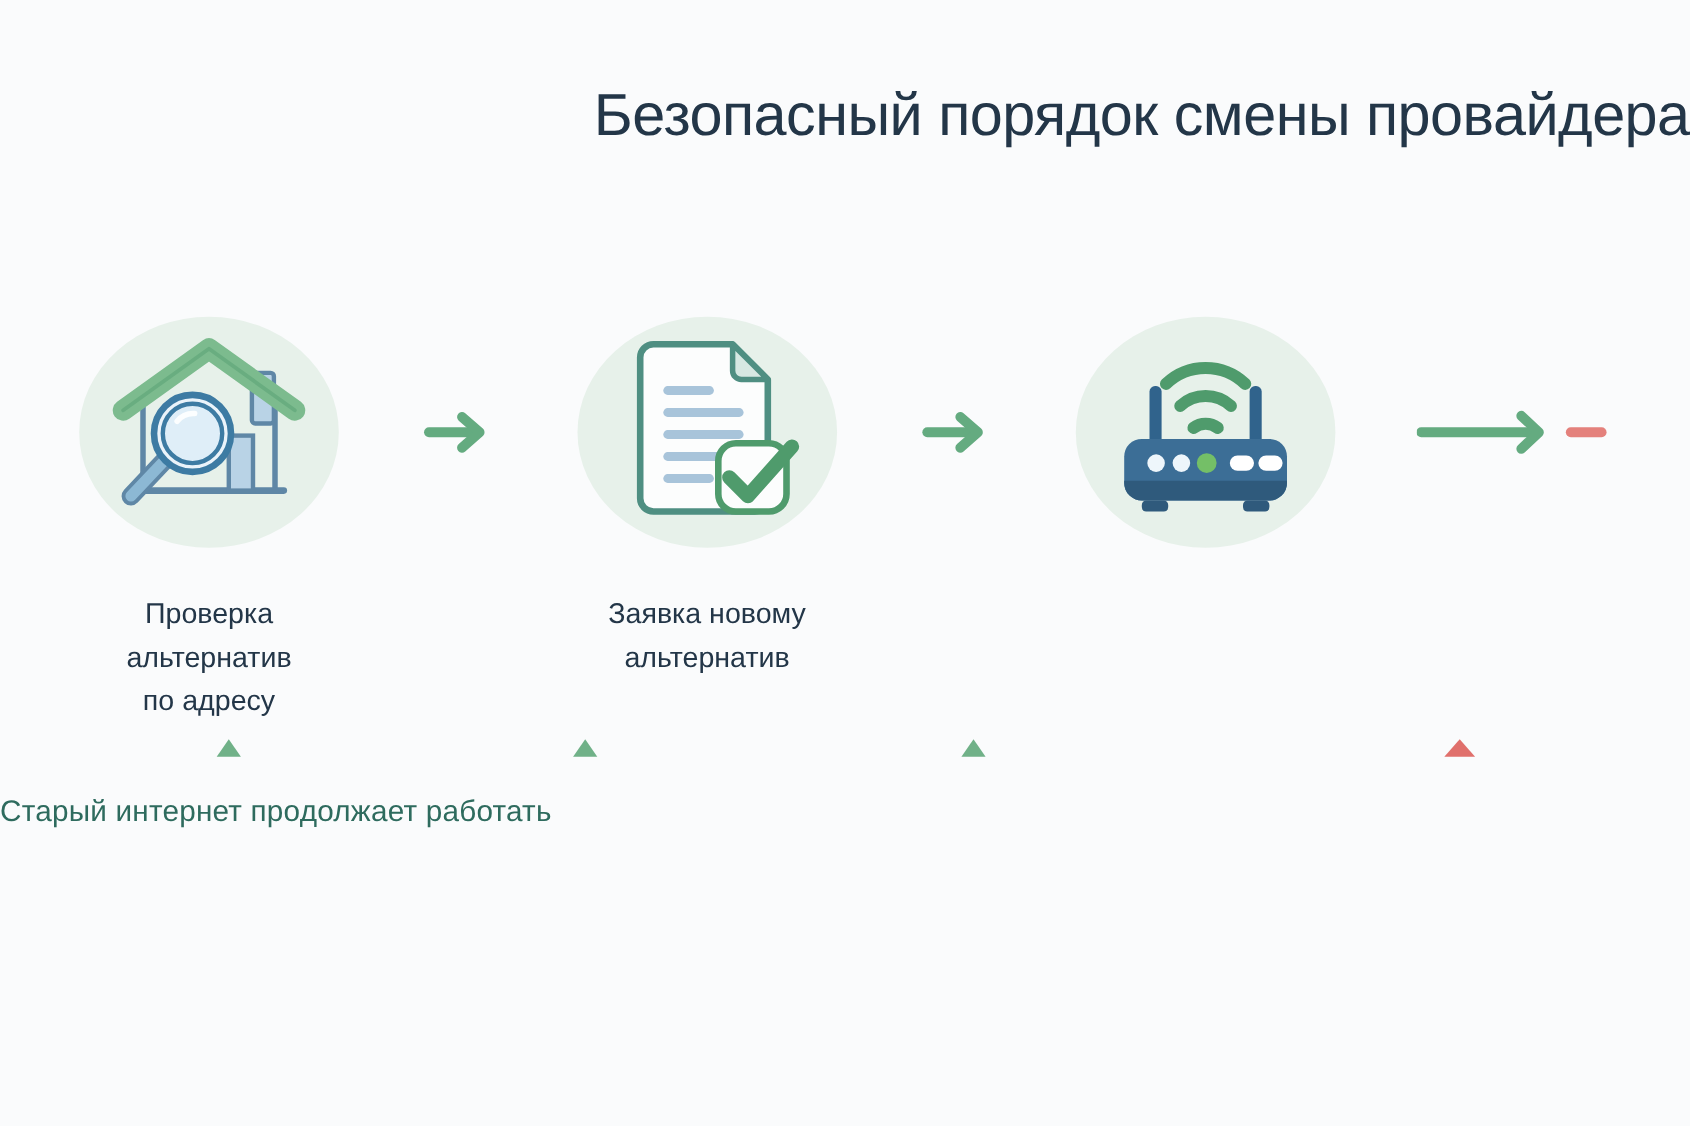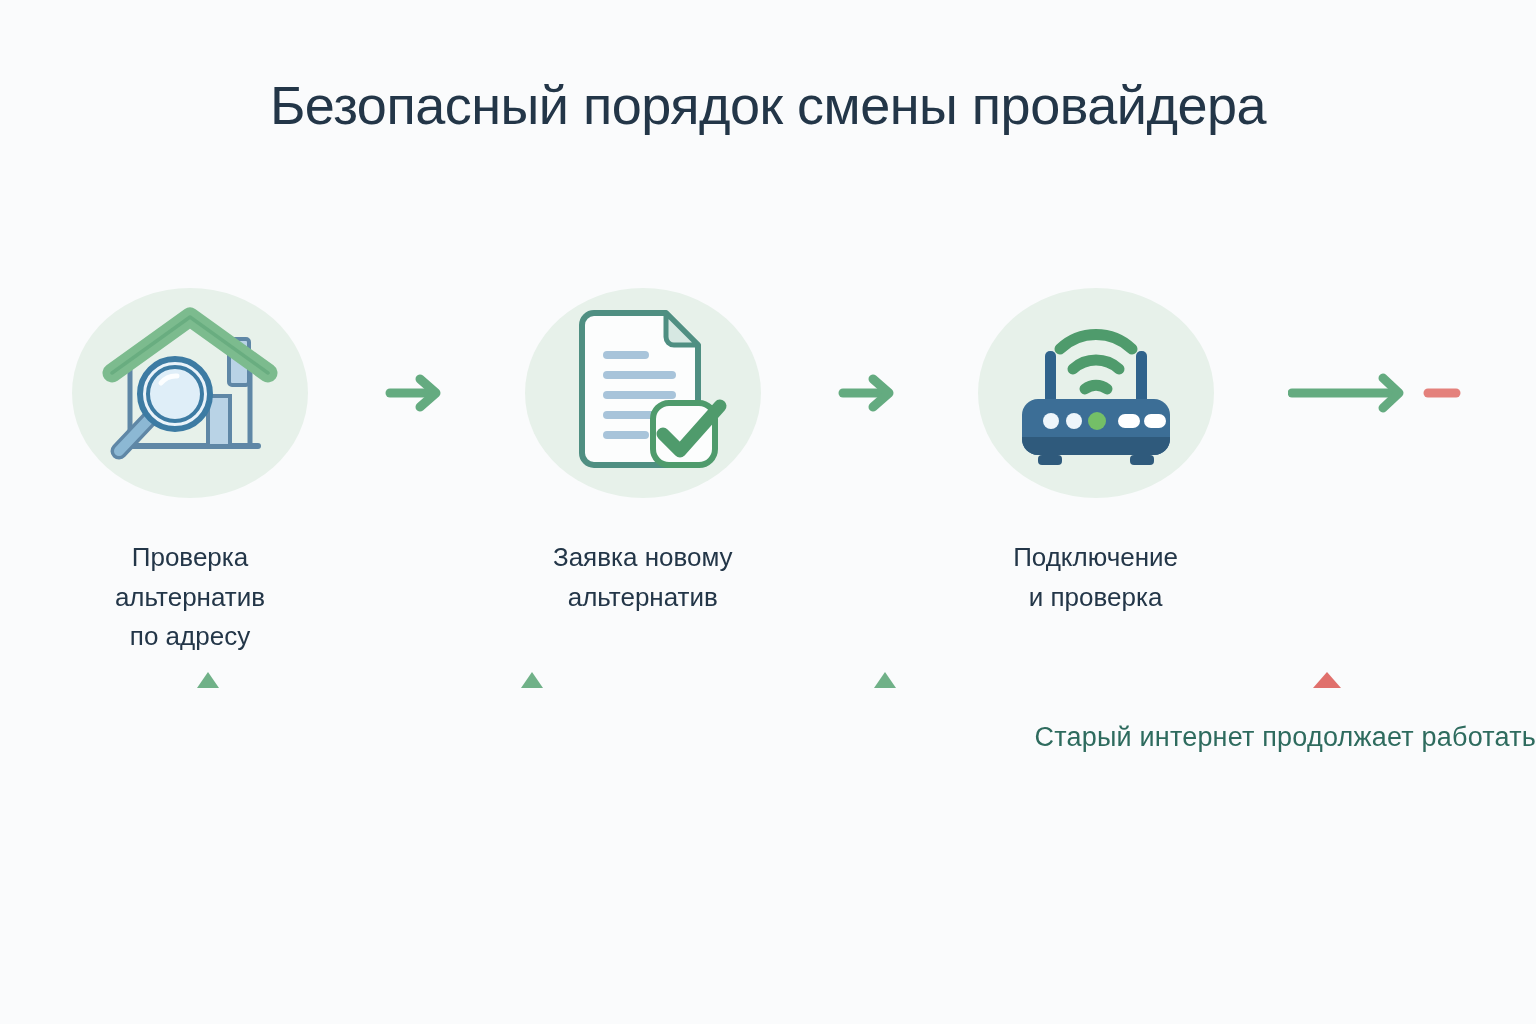--- a/index.html
+++ b/index.html
@@ -20,21 +20,21 @@
     width: 1536px;
     height: 1024px;
   }
 
   
   .title {
     position: absolute;
     top: 74px;
     left: 0;
     width: 1536px;
-    text-align: center;
+    text-align: right;
     font-size: 54px;
     font-weight: 400;
     letter-spacing: -0.5px;
     color: #233648;
     white-space: nowrap;
   }
 
   
   .steps {
     position: absolute;
@@ -105,21 +105,21 @@
     left: 0;
     width: 1536px;
     height: 60px;
   }
 
   .timeline-caption {
     position: absolute;
     top: 722px;
     left: 0;
     width: 1536px;
-    text-align: right;
+    text-align: left;
     font-size: 27px;
     color: #2e6b5e;
     font-weight: 400;
     letter-spacing: 0.2px;
   }
 </style>
 </head>
 <body>
 
 <div id="canvas">
@@ -212,22 +212,20 @@
           <rect x="139" y="152" width="24" height="10" rx="4" fill="#2f5a7c"></rect>
 
           <circle cx="60" cy="118" r="8" fill="#eef6fb"></circle>
           <circle cx="83" cy="118" r="8" fill="#eef6fb"></circle>
           <circle cx="106" cy="118" r="9" fill="#74bf67"></circle>
 
           <rect x="127" y="111" width="22" height="14" rx="7" fill="#ffffff"></rect>
           <rect x="153" y="111" width="22" height="14" rx="7" fill="#ffffff"></rect>
         </svg>
       </div>
-      <div class="step-label">Подключение
-и проверка</div>
     </div>
 
     <div class="connector c3">
       <svg width="176" height="46" viewBox="0 0 176 46">
         <path d="M4 23 H104" stroke="#64ab80" stroke-width="9" stroke-linecap="round" fill="none"></path>
         <path d="M95 8 L111 23 L95 38" stroke="#64ab80" stroke-width="9" stroke-linecap="round" stroke-linejoin="round" fill="none"></path>
         <path d="M140 23 H168" stroke="#e4817c" stroke-width="9" stroke-linecap="round" fill="none"></path>
       </svg>
     </div>
 

